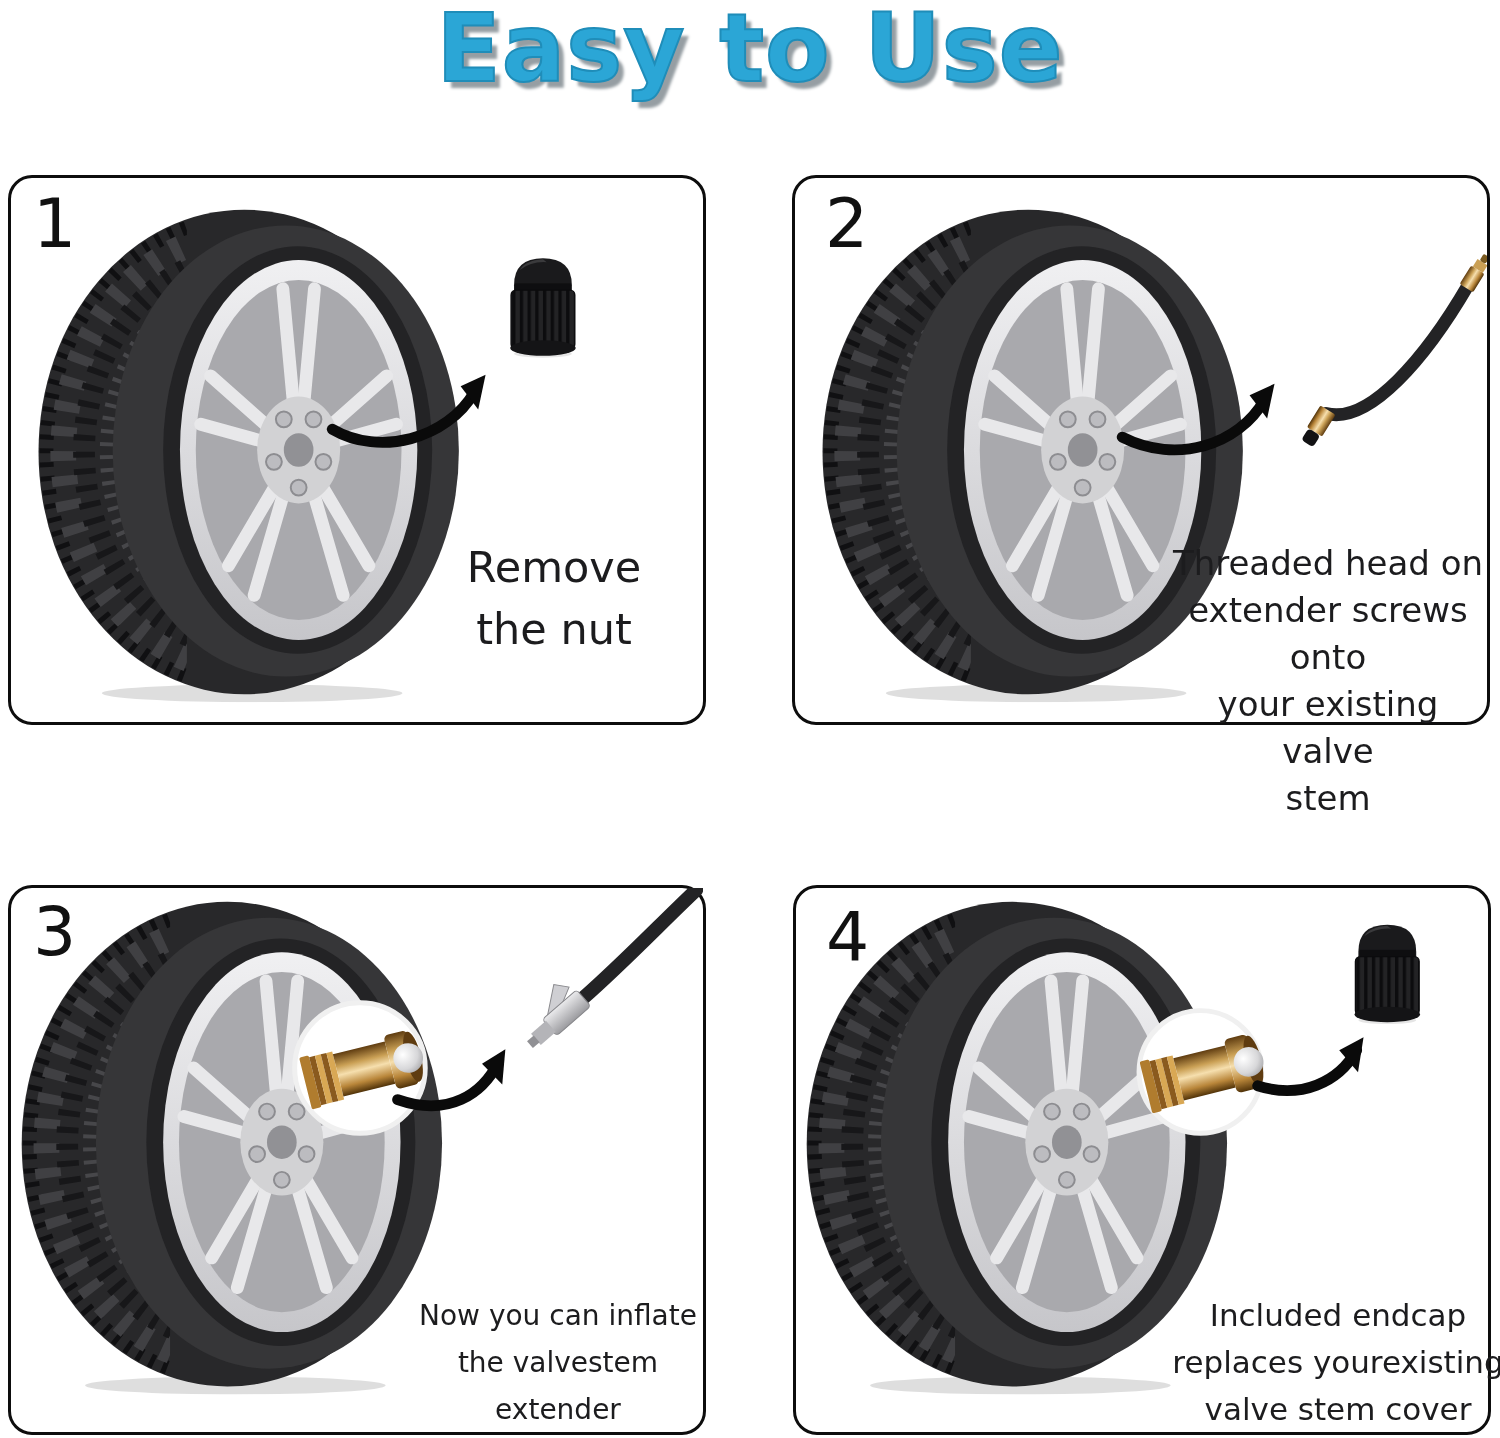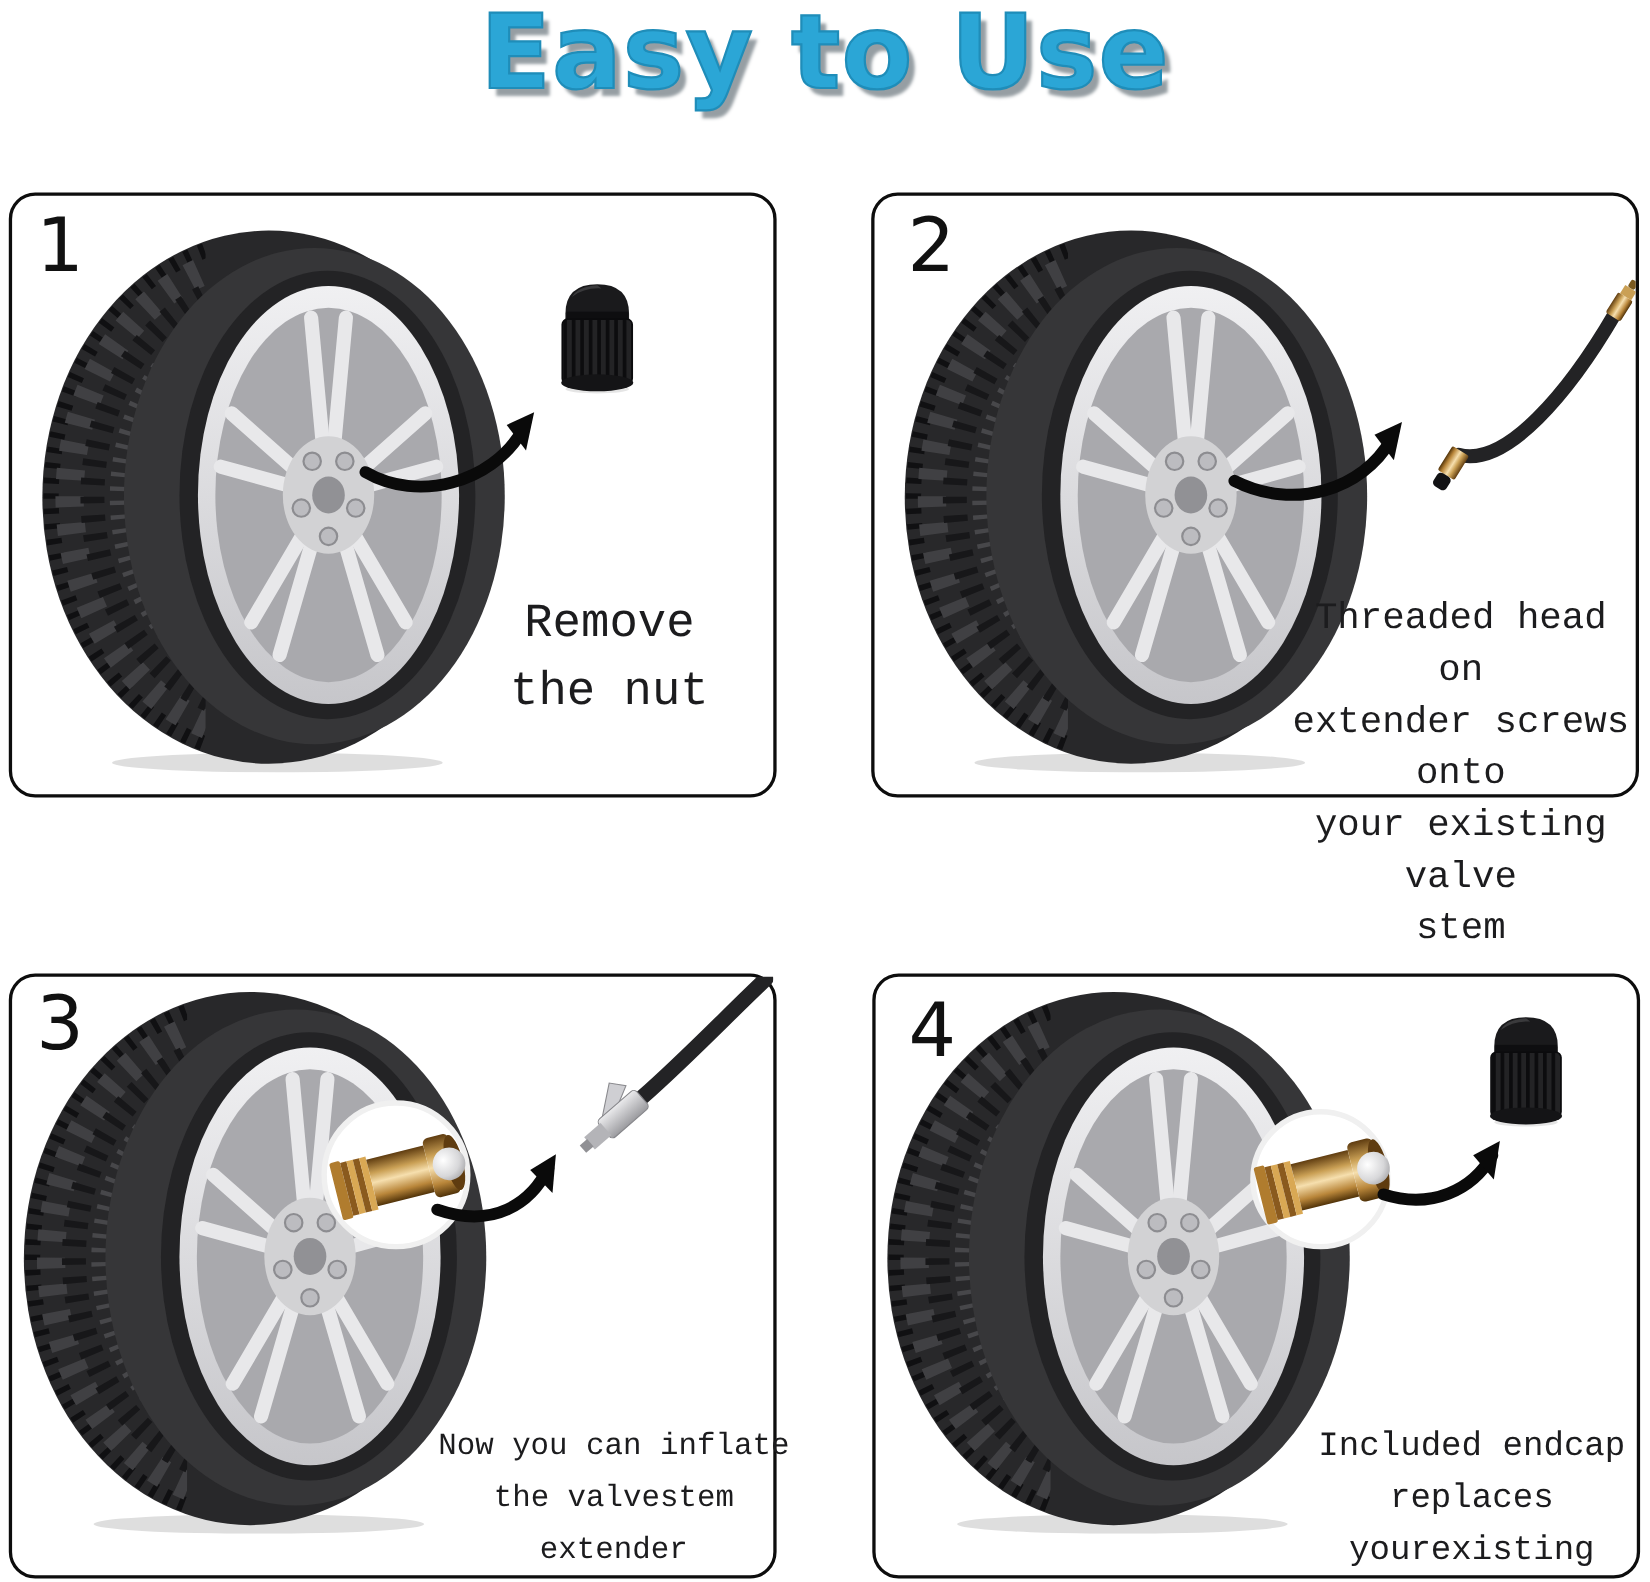--- a/index.html
+++ b/index.html
@@ -23,21 +23,21 @@
   #panel-3{left:8px;top:885px;}
   #panel-4{left:793px;top:885px;}
   .step-num{
     position:absolute;font-size:68px;line-height:1;color:#111;font-weight:400;
   }
   #panel-1 .step-num{left:22px;top:12px;}
   #panel-2 .step-num{left:30px;top:12px;}
   #panel-3 .step-num{left:22px;top:10px;}
   #panel-4 .step-num{left:30px;top:16px;}
   .caption{
-    position:absolute;text-align:center;white-space:pre-line;color:#1c1c1e;font-family:Liberation Mono, monospace;
+    position:absolute;text-align:center;white-space:pre-line;color:#1c1c1e;
   }
   #panel-1 .caption{left:398px;top:358px;width:290px;font-size:43px;line-height:62px;}
   #panel-2 .caption{left:372px;top:362px;width:322px;font-size:34px;line-height:47px;}
   #panel-3 .caption{left:382px;top:404px;width:330px;font-size:28px;line-height:47px;}
   #panel-4 .caption{left:370px;top:404px;width:344px;font-size:31px;line-height:47px;}
   .overlay{position:absolute;left:0;top:0;width:100%;height:100%;}
   .hidden-defs{position:absolute;width:0;height:0;}
 </style>
 </head>
 <body>

